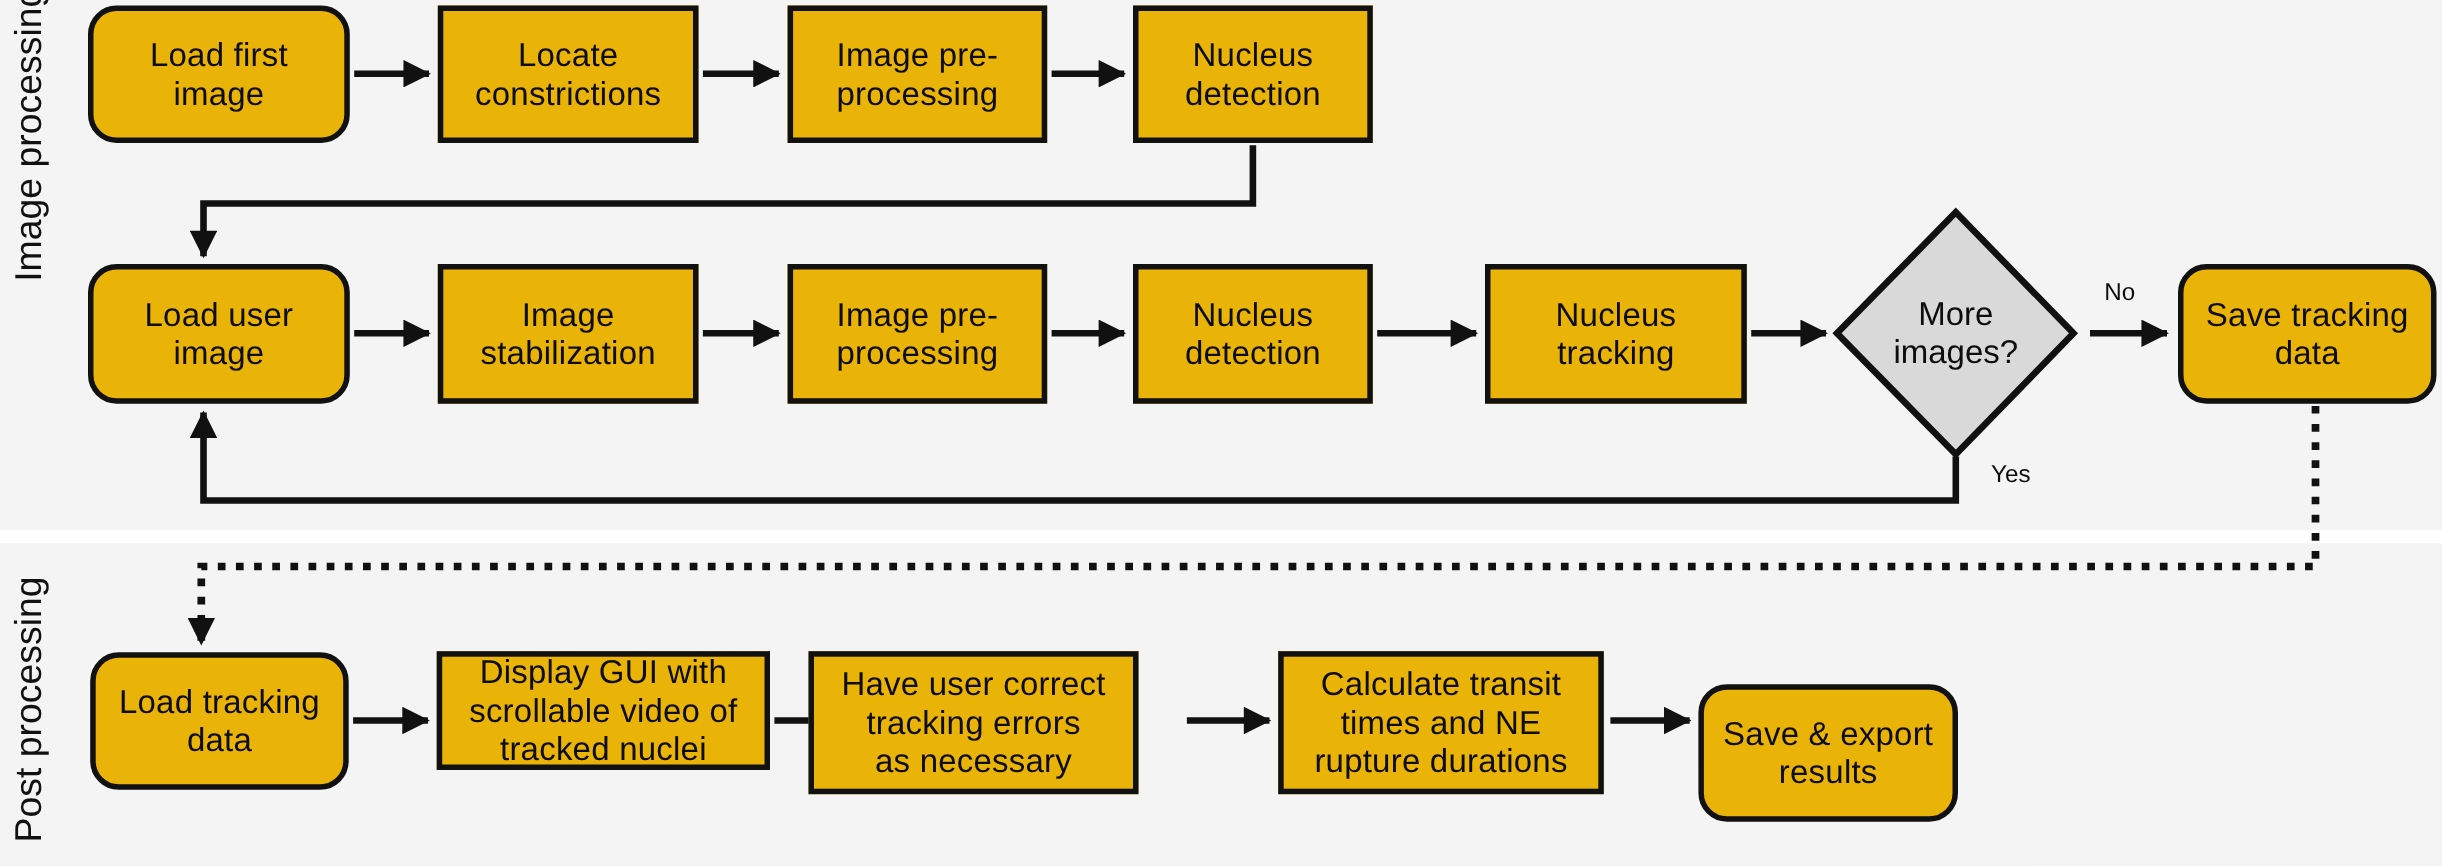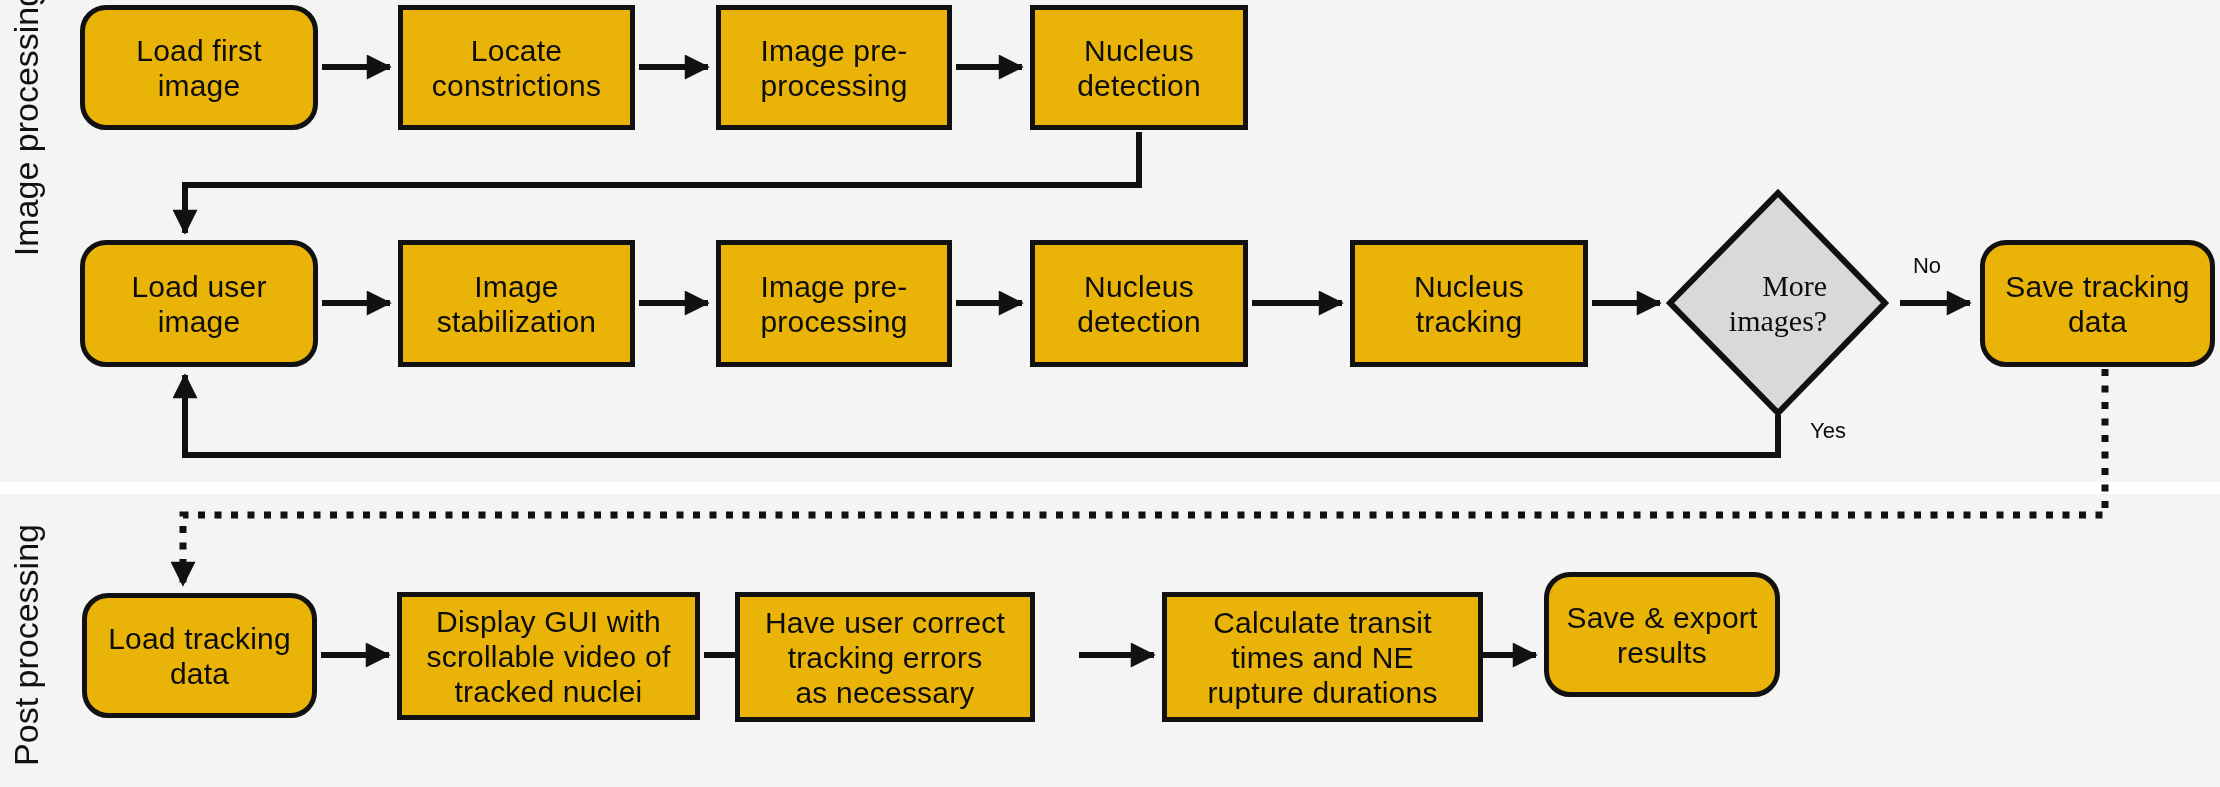--- a/index.html
+++ b/index.html
@@ -21,24 +21,24 @@
     display:flex;align-items:center;justify-content:center;
     text-align:center;
     font-size:30px;line-height:35px;
     white-space:pre-line;
     letter-spacing:0.2px;
   }
   .rounded{border-radius:26px;}
   .diamond-label{
     position:absolute;
     display:flex;align-items:center;justify-content:center;
-    text-align:right;
+    text-align:center;
     font-size:30px;line-height:35px;
     white-space:pre-line;
-    background:transparent;border:none;font-family:Liberation Serif, serif;
+    background:transparent;border:none;
   }
   .edge-label{
     position:absolute;
     font-size:22px;line-height:32px;
     text-align:center;
     white-space:nowrap;
   }
   .v-label{
     position:absolute;
     width:320px;height:44px;
@@ -115,25 +115,25 @@
   <div class="diamond-label" style="left:1670px;top:193px;width:216px;height:220px;">More
 images?</div>
   <div class="node rounded" style="left:1980px;top:240px;width:235px;height:127px;">Save tracking
 data</div>
 
   <div class="edge-label" style="left:1897px;top:250px;width:60px;">No</div>
   <div class="edge-label" style="left:1796px;top:415px;width:64px;">Yes</div>
 
   <div class="node rounded" style="left:82px;top:593px;width:235px;height:125px;">Load tracking
 data</div>
-  <div class="node" style="left:397px;top:592px;width:303px;height:128px;">Display GUI with
+  <div class="node" style="left:397px;top:592px;width:303px;height:108px;">Display GUI with
 scrollable video of
 tracked nuclei</div>
   <div class="node" style="left:735px;top:592px;width:300px;height:130px;">Have user correct
 tracking errors
 as necessary</div>
-  <div class="node" style="left:1162px;top:592px;width:321px;height:130px;">Calculate transit
+  <div class="node" style="left:1162px;top:592px;width:296px;height:130px;">Calculate transit
 times and NE
 rupture durations</div>
-  <div class="node rounded" style="left:1544px;top:572px;width:236px;height:125px;">Save &amp; export
+  <div class="node rounded" style="left:1544px;top:622px;width:236px;height:125px;">Save &amp; export
 results</div>
 
 </div>
 
 </body></html>

